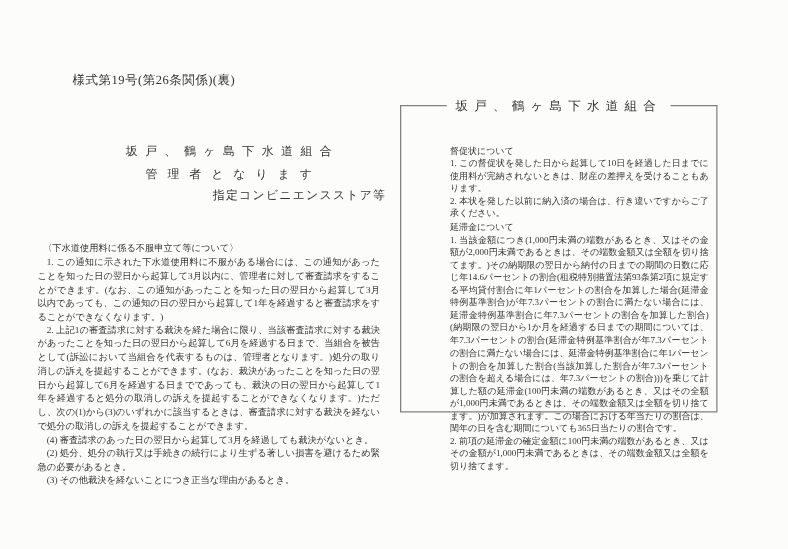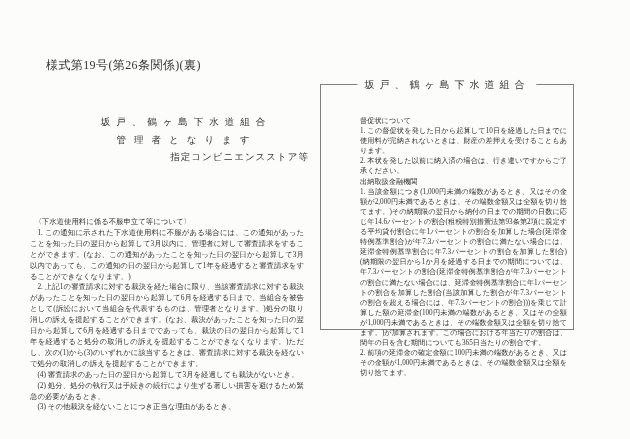--- a/index.html
+++ b/index.html
@@ -5,34 +5,34 @@
   html,body{margin:0;padding:0;}
   .doc{
     position:relative;
     width:630px;height:439px;
     background:#fcfcfa;
     font-family:"Liberation Serif","DejaVu Serif",serif;
     color:#333333;
     overflow:hidden;
   }
   .form-label{
-    position:absolute;left:46px;top:57px;
-    font-size:12px;letter-spacing:0.4px;white-space:nowrap;
+    position:absolute;left:58px;top:57px;
+    font-size:10px;letter-spacing:0.4px;white-space:nowrap;
   }
   
   .org-block{
     position:absolute;left:58px;top:114px;width:250px;
     text-align:center;font-size:9.5px;
   }
   .org-line{line-height:17.5px;white-space:nowrap;}
   .org-line.ls-wide{letter-spacing:6px;margin-right:-6px;}
   .org-line.ls-xwide{letter-spacing:8px;margin-right:-8px;}
   .org-line.ls-tight{letter-spacing:1px;margin-right:-1px;text-align:right;}
   .appeal{
-    position:absolute;left:30px;top:217px;width:274px;
+    position:absolute;left:30px;top:194px;width:274px;
     font-size:7.4px;line-height:10.9px;text-align:justify;font-family:Liberation Serif, serif;
   }
   .appeal p{margin:0;text-indent:1em;}
   .appeal .heading{text-indent:0.6em;}
   
   .notice-box{
     position:absolute;left:320px;top:84px;width:254px;height:246px;
     border:1px solid #808080;box-sizing:border-box;
   }
   .notice-box-title{
@@ -68,19 +68,19 @@
     <p>(2) 処分、処分の執行又は手続きの続行により生ずる著しい損害を避けるため緊急の必要があるとき。</p>
     <p>(3) その他裁決を経ないことにつき正当な理由があるとき。</p>
   </div>
 
   <div class="notice-box">
     <div class="notice-box-title">坂戸、鶴ヶ島下水道組合</div>
     <div class="notice-body">
       <p class="sec-heading">督促状について</p>
       <p>1. この督促状を発した日から起算して10日を経過した日までに使用料が完納されないときは、財産の差押えを受けることもあります。</p>
       <p>2. 本状を発した以前に納入済の場合は、行き違いですからご了承ください。</p>
-      <p class="sec-heading">出納取扱金融機関</p>
+      <p class="sec-heading">延滞金について</p>
       <p>1. 当該金額につき(1,000円未満の端数があるとき、又はその金額が2,000円未満であるときは、その端数金額又は全額を切り捨てます。)その納期限の翌日から納付の日までの期間の日数に応じ年14.6パーセントの割合(租税特別措置法第93条第2項に規定する平均貸付割合に年1パーセントの割合を加算した場合(延滞金特例基準割合)が年7.3パーセントの割合に満たない場合には、延滞金特例基準割合に年7.3パーセントの割合を加算した割合)(納期限の翌日から1か月を経過する日までの期間については、年7.3パーセントの割合(延滞金特例基準割合が年7.3パーセントの割合に満たない場合には、延滞金特例基準割合に年1パーセントの割合を加算した割合(当該加算した割合が年7.3パーセントの割合を超える場合には、年7.3パーセントの割合)))を乗じて計算した額の延滞金(100円未満の端数があるとき、又はその全額が1,000円未満であるときは、その端数金額又は全額を切り捨てます。)が加算されます。この場合における年当たりの割合は、閏年の日を含む期間についても365日当たりの割合です。</p>
       <p>2. 前項の延滞金の確定金額に100円未満の端数があるとき、又はその金額が1,000円未満であるときは、その端数金額又は全額を切り捨てます。</p>
     </div>
   </div>
 
 </div>
 
 </body></html>

